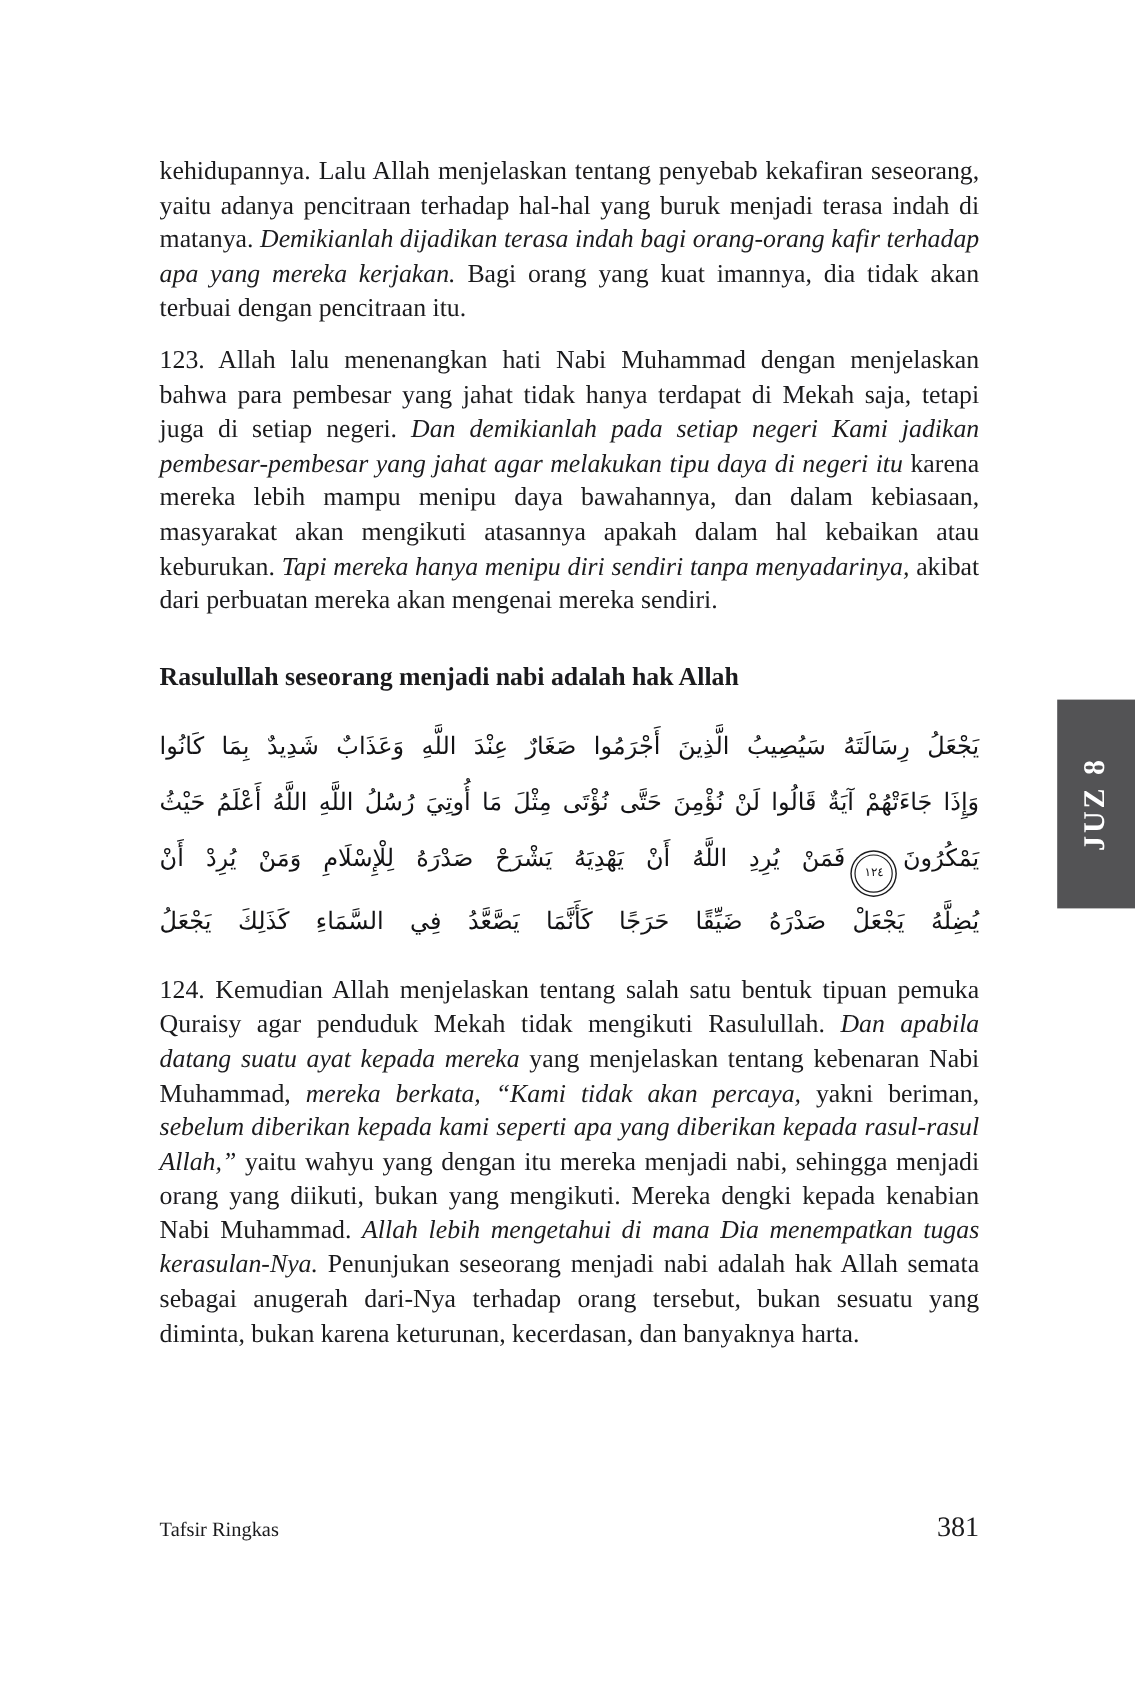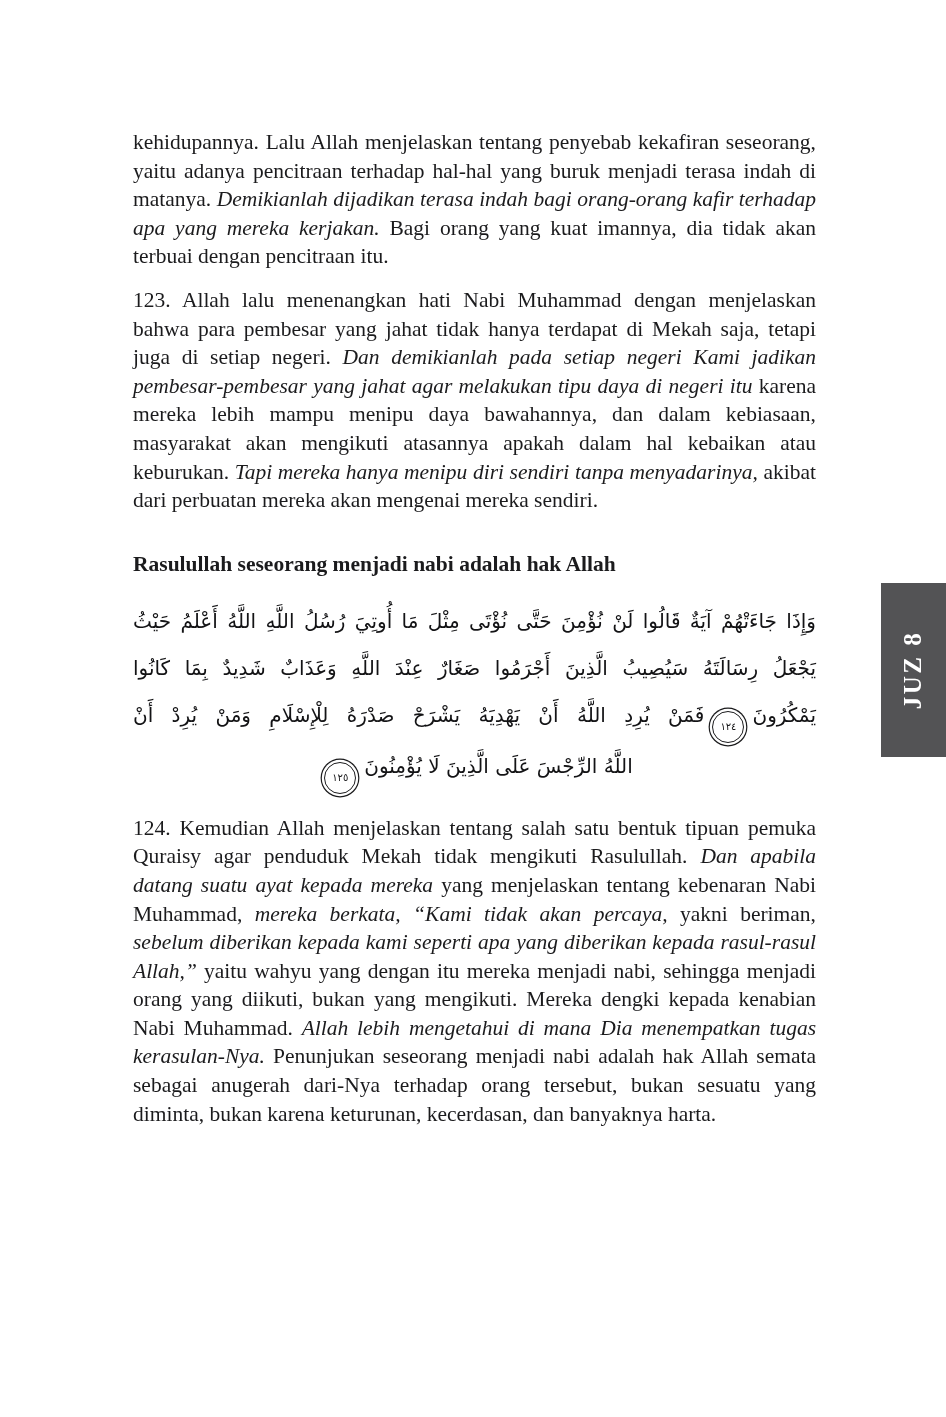--- a/index.html
+++ b/index.html
@@ -99,28 +99,32 @@
 
   <div class="content">
 
     <p class="body-par"><span>kehidupannya. Lalu Allah menjelaskan tentang penyebab kekafiran seseorang, yaitu adanya pencitraan terhadap hal-hal yang buruk menjadi terasa indah di matanya. </span><em>Demikianlah dijadikan terasa indah bagi orang-orang kafir terhadap apa yang mereka kerjakan.</em><span> Bagi orang yang kuat imannya, dia tidak akan terbuai dengan pencitraan itu.</span></p>
 
     <p class="body-par"><span>123. Allah lalu menenangkan hati Nabi Muhammad dengan menjelaskan bahwa para pembesar yang jahat tidak hanya terdapat di Mekah saja, tetapi juga di setiap negeri. </span><em>Dan demikianlah pada setiap negeri Kami jadikan pembesar-pembesar yang jahat agar melakukan tipu daya di negeri itu</em><span> karena mereka lebih mampu menipu daya bawahannya, dan dalam kebiasaan, masyarakat akan mengikuti atasannya apakah dalam hal kebaikan atau keburukan. </span><em>Tapi mereka hanya menipu diri sendiri tanpa menyadarinya,</em><span> akibat dari perbuatan mereka akan mengenai mereka sendiri.</span></p>
 
     <h2 class="section-heading">Rasulullah seseorang menjadi nabi adalah hak Allah</h2>
 
     <div class="arabic-block">
+      <div class="arabic-line"><span>يَجْعَلُ رِسَالَتَهُ سَيُصِيبُ الَّذِينَ أَجْرَمُوا صَغَارٌ عِنْدَ اللَّهِ وَعَذَابٌ شَدِيدٌ بِمَا كَانُوا</span></div>
       <div class="arabic-line"><span>وَإِذَا جَاءَتْهُمْ آيَةٌ قَالُوا لَنْ نُؤْمِنَ حَتَّى نُؤْتَى مِثْلَ مَا أُوتِيَ رُسُلُ اللَّهِ اللَّهُ أَعْلَمُ حَيْثُ</span></div>
-      <div class="arabic-line"><span>يَجْعَلُ رِسَالَتَهُ سَيُصِيبُ الَّذِينَ أَجْرَمُوا صَغَارٌ عِنْدَ اللَّهِ وَعَذَابٌ شَدِيدٌ بِمَا كَانُوا</span></div>
       <div class="arabic-line"><span>يَمْكُرُونَ</span><span class="ayah-marker">١٢٤</span><span>فَمَنْ يُرِدِ اللَّهُ أَنْ يَهْدِيَهُ يَشْرَحْ صَدْرَهُ لِلْإِسْلَامِ وَمَنْ يُرِدْ أَنْ</span></div>
-      <div class="arabic-line center"><span>اللَّهُ الرِّجْسَ عَلَى الَّذِينَ لَا يُؤْمِنُونَ</span><span class="ayah-marker">١٢٥</span></div>
+      <div class="arabic-line"><span>يُضِلَّهُ يَجْعَلْ صَدْرَهُ ضَيِّقًا حَرَجًا كَأَنَّمَا يَصَّعَّدُ فِي السَّمَاءِ كَذَلِكَ يَجْعَلُ</span></div>
     </div>
 
     <p class="body-par"><span>124. Kemudian Allah menjelaskan tentang salah satu bentuk tipuan pemuka Quraisy agar penduduk Mekah tidak mengikuti Rasulullah. </span><em>Dan apabila datang suatu ayat kepada mereka</em><span> yang menjelaskan tentang kebenaran Nabi Muhammad, </span><em>mereka berkata, “Kami tidak akan percaya,</em><span> yakni beriman, </span><em>sebelum diberikan kepada kami seperti apa yang diberikan kepada rasul-rasul Allah,”</em><span> yaitu wahyu yang dengan itu mereka menjadi nabi, sehingga menjadi orang yang diikuti, bukan yang mengikuti. Mereka dengki kepada kenabian Nabi Muhammad. </span><em>Allah lebih mengetahui di mana Dia menempatkan tugas kerasulan-Nya.</em><span> Penunjukan seseorang menjadi nabi adalah hak Allah semata sebagai anugerah dari-Nya terhadap orang tersebut, bukan sesuatu yang diminta, bukan karena keturunan, kecerdasan, dan banyaknya harta.</span></p>
 
   </div>
 
+  <div class="footer">
+    <span class="footer-title">Tafsir Ringkas</span>
+    <span class="page-number">381</span>
+  </div>
 
   <div class="juz-tab">
     <span class="juz-label">JUZ 8</span>
   </div>
 
 </div>
 
 </body></html>

